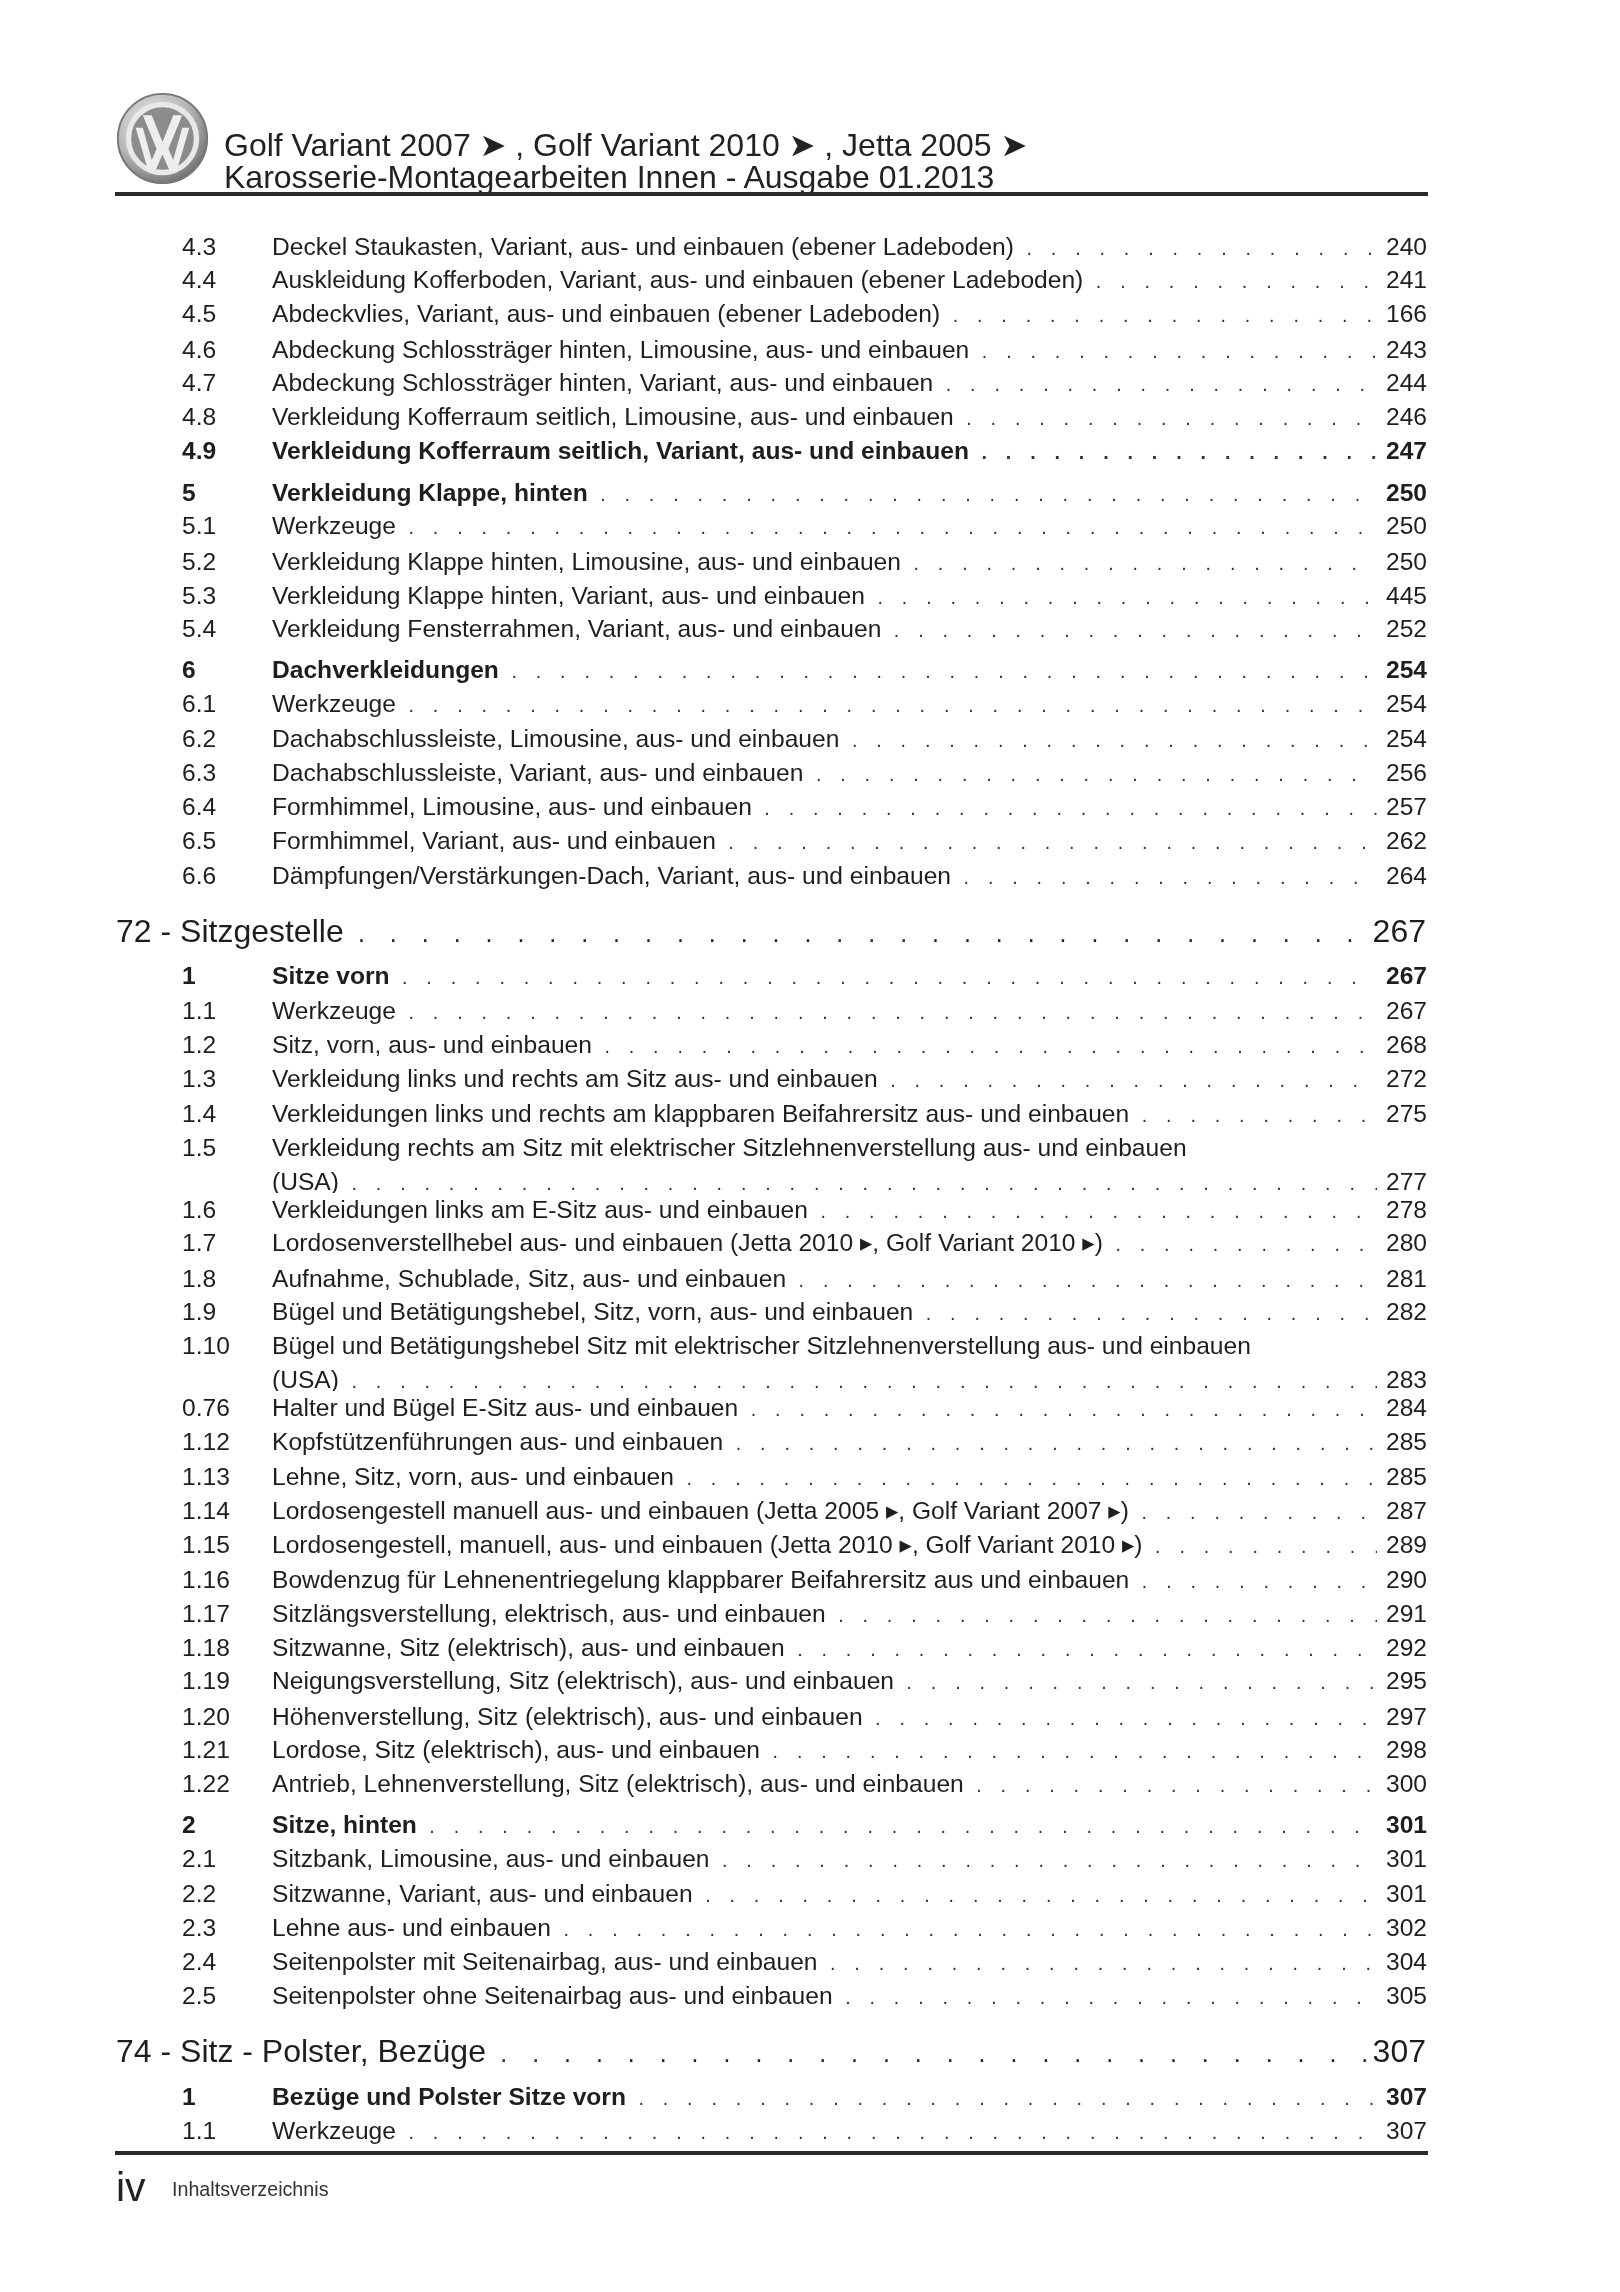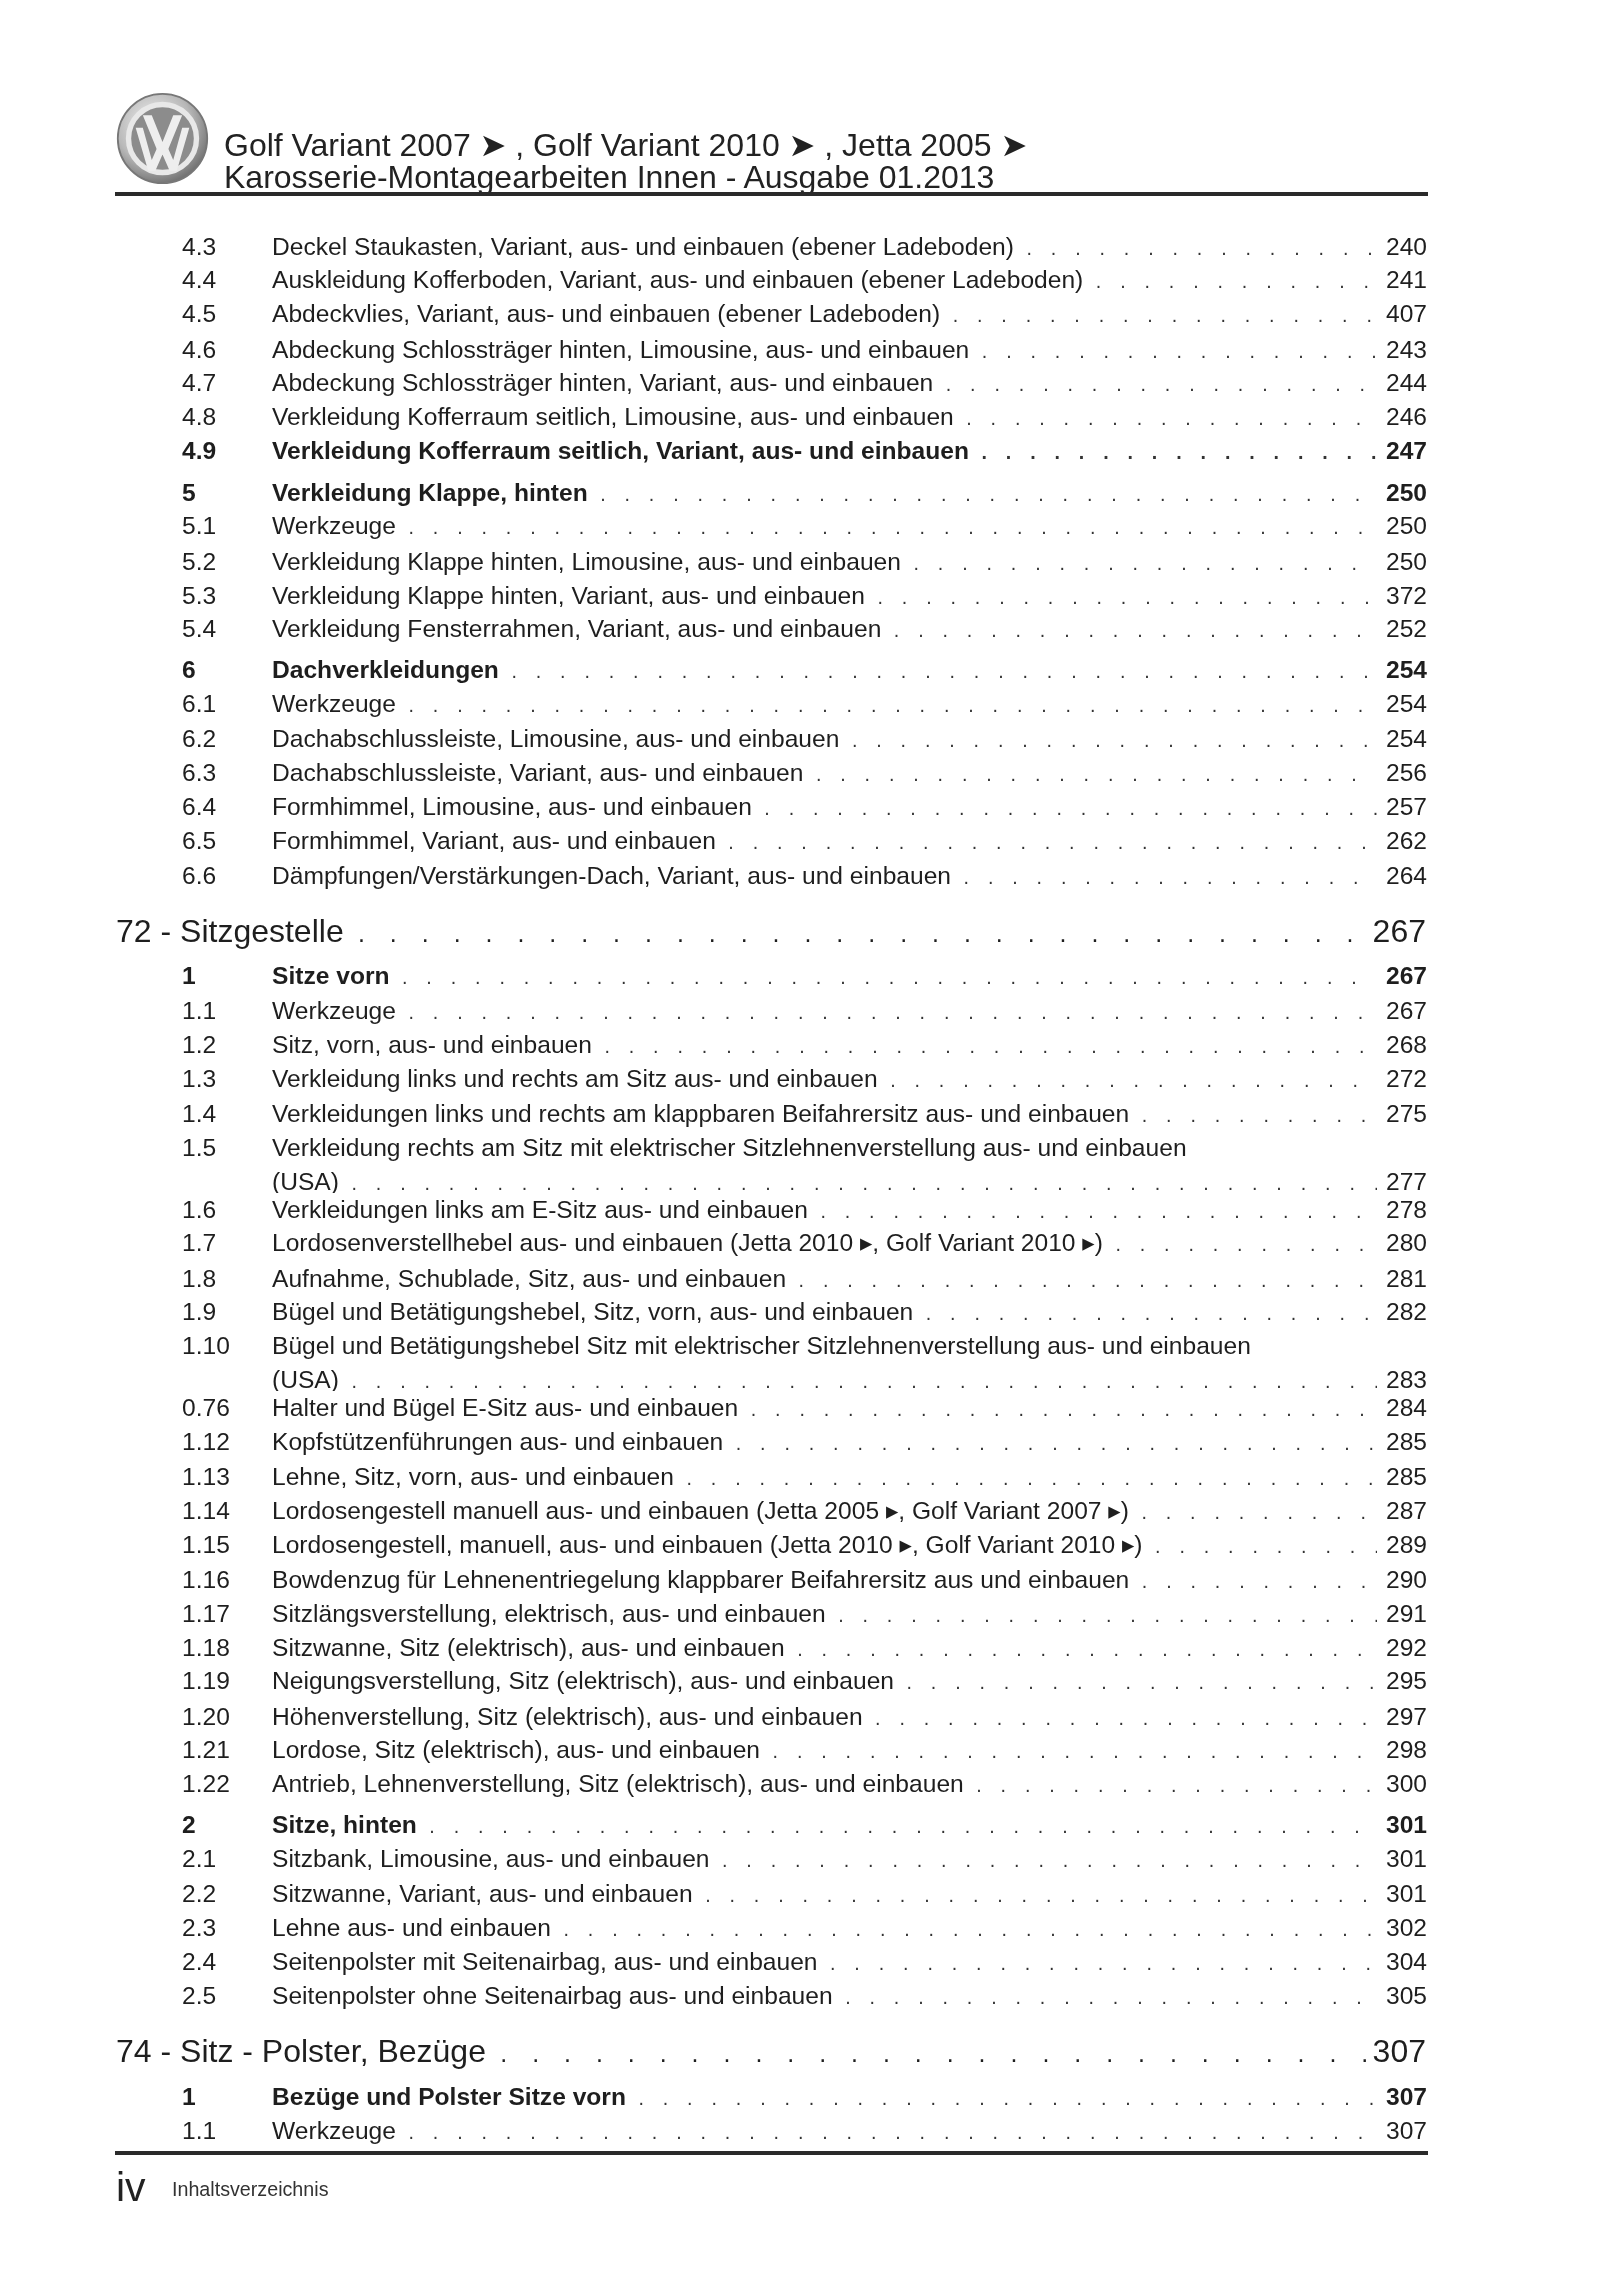--- a/index.html
+++ b/index.html
@@ -68,21 +68,21 @@
         <span class="t">Auskleidung Kofferboden, Variant, aus- und einbauen (ebener Ladeboden)</span>
         <span class="dots">. . . . . . . . . . . . . . . . . . . . . . . . . . . . . . . . . . . . . . . . . . . . . . . . . . . . . . . . . . . . . . . . . . . . . . . . . . . . . . . . . . . . . . . . . . . . . . . . . . . . . . . . . . . . . . . . . . . . . . . . . . . . . . . . . . . . . . . . . . . . . . . . . . . . . . . . . . . . . . . . . . . . . . . . . . . . . . . . . . . . . . . . . . . . . . . . . . . . . . . . </span>
         <span class="pg">241</span>
       </div>
     </div>
     <div class="row" style="top: 297px;">
       <span class="num">4.5</span>
       <div class="title">
         <span class="t">Abdeckvlies, Variant, aus- und einbauen (ebener Ladeboden)</span>
         <span class="dots">. . . . . . . . . . . . . . . . . . . . . . . . . . . . . . . . . . . . . . . . . . . . . . . . . . . . . . . . . . . . . . . . . . . . . . . . . . . . . . . . . . . . . . . . . . . . . . . . . . . . . . . . . . . . . . . . . . . . . . . . . . . . . . . . . . . . . . . . . . . . . . . . . . . . . . . . . . . . . . . . . . . . . . . . . . . . . . . . . . . . . . . . . . . . . . . . . . . . . . . . </span>
-        <span class="pg">407</span>
+        <span class="pg">166</span>
       </div>
     </div>
     <div class="row" style="top: 333px;">
       <span class="num">4.6</span>
       <div class="title">
         <span class="t">Abdeckung Schlossträger hinten, Limousine, aus- und einbauen</span>
         <span class="dots">. . . . . . . . . . . . . . . . . . . . . . . . . . . . . . . . . . . . . . . . . . . . . . . . . . . . . . . . . . . . . . . . . . . . . . . . . . . . . . . . . . . . . . . . . . . . . . . . . . . . . . . . . . . . . . . . . . . . . . . . . . . . . . . . . . . . . . . . . . . . . . . . . . . . . . . . . . . . . . . . . . . . . . . . . . . . . . . . . . . . . . . . . . . . . . . . . . . . . . . . </span>
         <span class="pg">243</span>
       </div>
     </div>
@@ -132,21 +132,21 @@
         <span class="t">Verkleidung Klappe hinten, Limousine, aus- und einbauen</span>
         <span class="dots">. . . . . . . . . . . . . . . . . . . . . . . . . . . . . . . . . . . . . . . . . . . . . . . . . . . . . . . . . . . . . . . . . . . . . . . . . . . . . . . . . . . . . . . . . . . . . . . . . . . . . . . . . . . . . . . . . . . . . . . . . . . . . . . . . . . . . . . . . . . . . . . . . . . . . . . . . . . . . . . . . . . . . . . . . . . . . . . . . . . . . . . . . . . . . . . . . . . . . . . . </span>
         <span class="pg">250</span>
       </div>
     </div>
     <div class="row" style="top: 579px;">
       <span class="num">5.3</span>
       <div class="title">
         <span class="t">Verkleidung Klappe hinten, Variant, aus- und einbauen</span>
         <span class="dots">. . . . . . . . . . . . . . . . . . . . . . . . . . . . . . . . . . . . . . . . . . . . . . . . . . . . . . . . . . . . . . . . . . . . . . . . . . . . . . . . . . . . . . . . . . . . . . . . . . . . . . . . . . . . . . . . . . . . . . . . . . . . . . . . . . . . . . . . . . . . . . . . . . . . . . . . . . . . . . . . . . . . . . . . . . . . . . . . . . . . . . . . . . . . . . . . . . . . . . . . </span>
-        <span class="pg">372</span>
+        <span class="pg">445</span>
       </div>
     </div>
     <div class="row" style="top: 612px;">
       <span class="num">5.4</span>
       <div class="title">
         <span class="t">Verkleidung Fensterrahmen, Variant, aus- und einbauen</span>
         <span class="dots">. . . . . . . . . . . . . . . . . . . . . . . . . . . . . . . . . . . . . . . . . . . . . . . . . . . . . . . . . . . . . . . . . . . . . . . . . . . . . . . . . . . . . . . . . . . . . . . . . . . . . . . . . . . . . . . . . . . . . . . . . . . . . . . . . . . . . . . . . . . . . . . . . . . . . . . . . . . . . . . . . . . . . . . . . . . . . . . . . . . . . . . . . . . . . . . . . . . . . . . . </span>
         <span class="pg">252</span>
       </div>
     </div>

